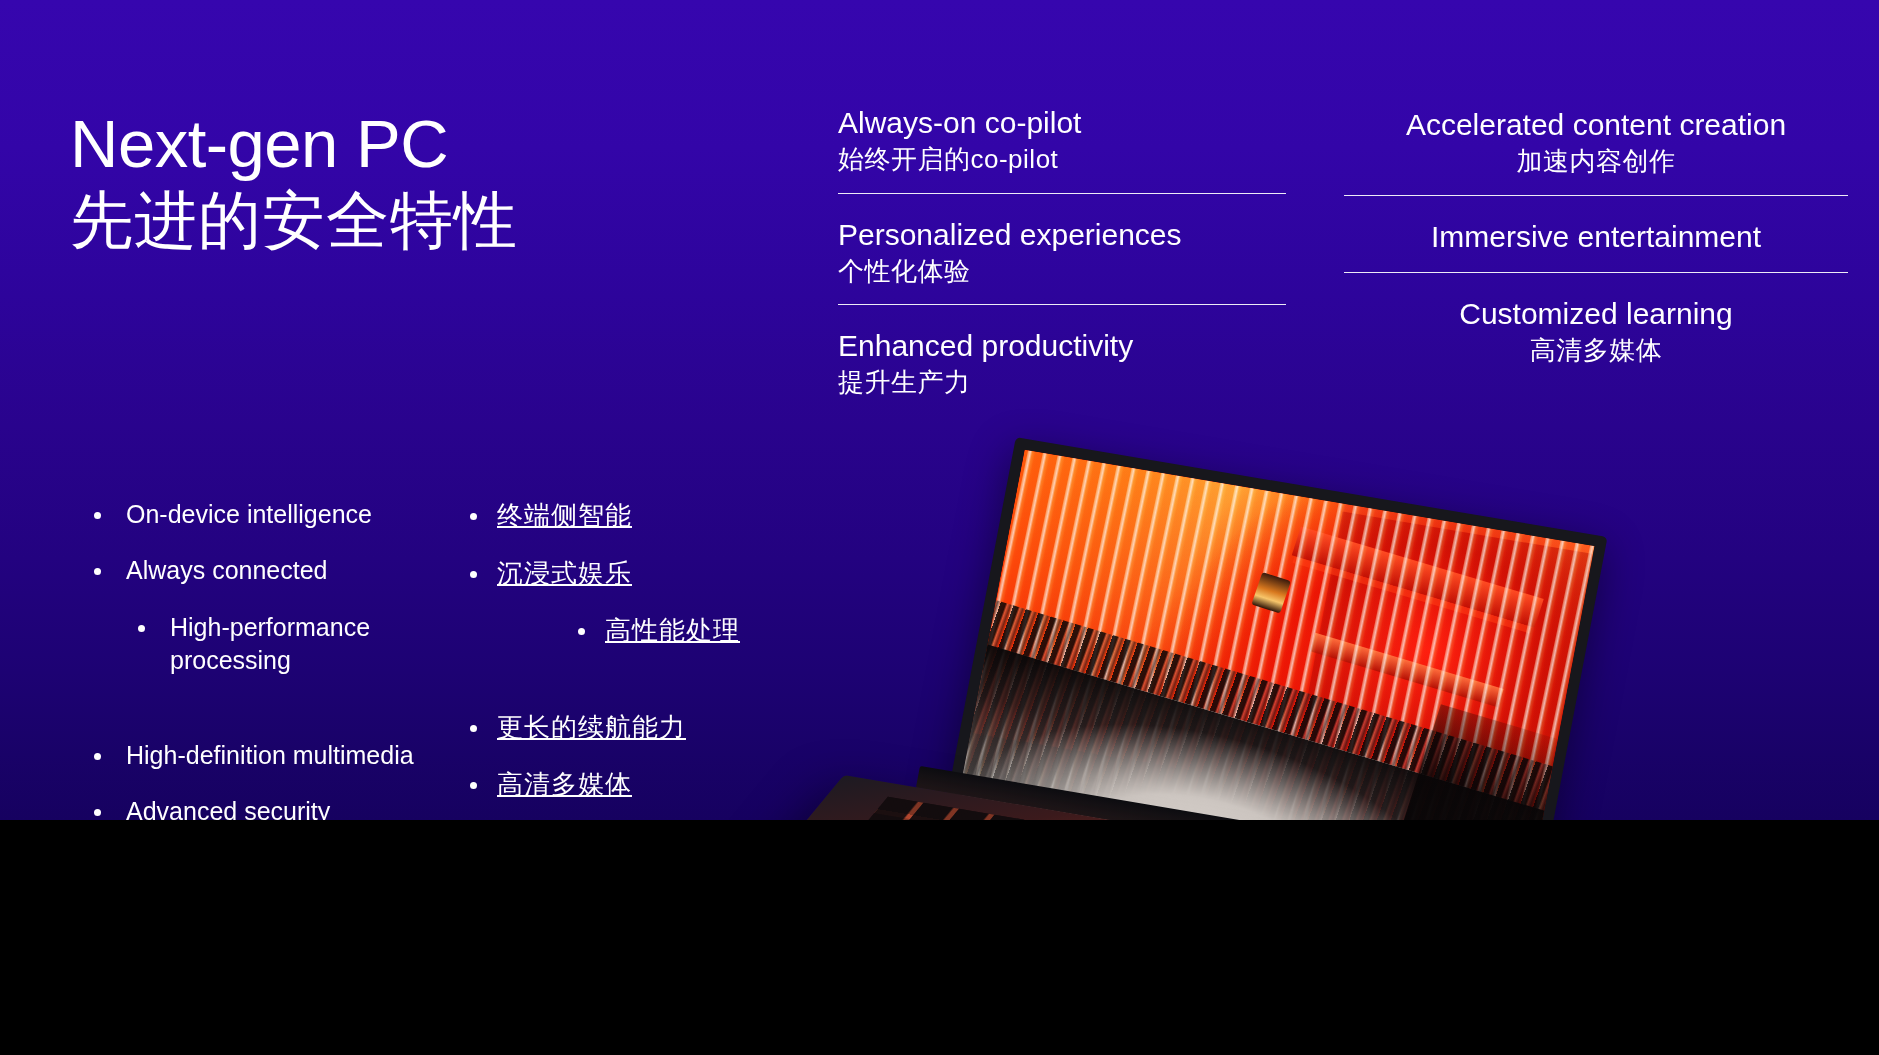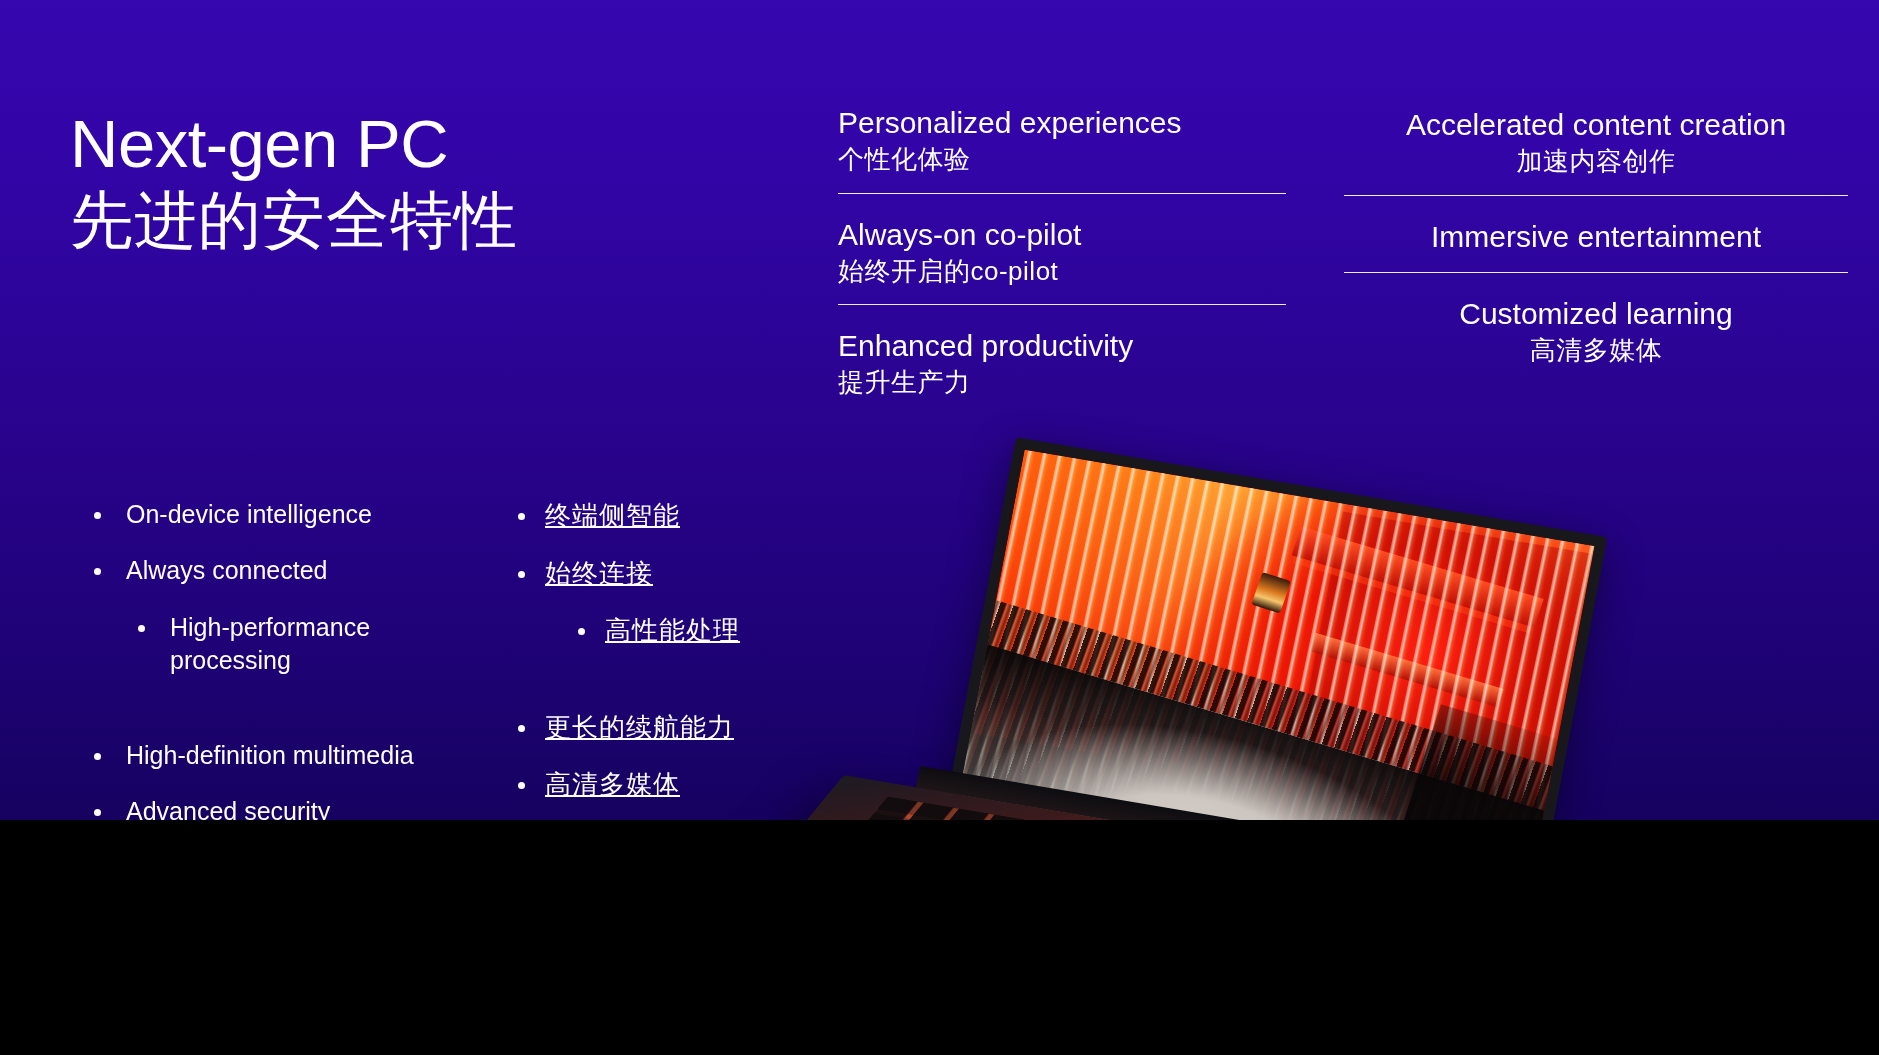--- a/index.html
+++ b/index.html
@@ -77,21 +77,20 @@
   }
 
   
   #bullets {
     position: absolute;
     left: 80px;
     top: 498px;
     width: 660px;
     display: grid;
     grid-template-columns: 390px 1fr;
-    gap: 48px;
   }
   .bullet-col { position: relative; }
   .bullet-row {
     display: flex;
     align-items: flex-start;
     margin-bottom: 23px;
   }
   .bullet-row.spacer-after { margin-bottom: 62px; justify-content: flex-end; }
   .bullet-dot {
     width: 7px; height: 7px;
@@ -322,26 +321,26 @@
 
   <div id="title-block">
     <div class="title-en">Next-gen PC</div>
     <div class="title-zh">先进的安全特性</div>
   </div>
 
   <div id="feature-grid">
 
     <div class="feature-col left">
       <div class="feature-item has-rule">
+        <div class="feature-en">Always-on co-pilot</div>
+        <div class="feature-zh">始终开启的co-pilot</div>
+      </div>
+      <div class="feature-item has-rule">
         <div class="feature-en">Personalized experiences</div>
         <div class="feature-zh">个性化体验</div>
-      </div>
-      <div class="feature-item has-rule">
-        <div class="feature-en">Always-on co-pilot</div>
-        <div class="feature-zh">始终开启的co-pilot</div>
       </div>
       <div class="feature-item">
         <div class="feature-en">Enhanced productivity</div>
         <div class="feature-zh">提升生产力</div>
       </div>
     </div>
 
     <div class="feature-col right">
       <div class="feature-item has-rule">
         <div class="feature-en">Accelerated content creation</div>
@@ -383,21 +382,21 @@
       </div>
     </div>
 
     <div class="bullet-col col-zh">
       <div class="bullet-row">
         <span class="bullet-dot"></span>
         <span class="bullet-text">终端侧智能</span>
       </div>
       <div class="bullet-row">
         <span class="bullet-dot"></span>
-        <span class="bullet-text">始终连接</span>
+        <span class="bullet-text">沉浸式娱乐</span>
       </div>
       <div class="bullet-row spacer-after">
         <span class="bullet-dot"></span>
         <span class="bullet-text">高性能处理</span>
       </div>
       <div class="bullet-row">
         <span class="bullet-dot"></span>
         <span class="bullet-text">更长的续航能力</span>
       </div>
       <div class="bullet-row">

